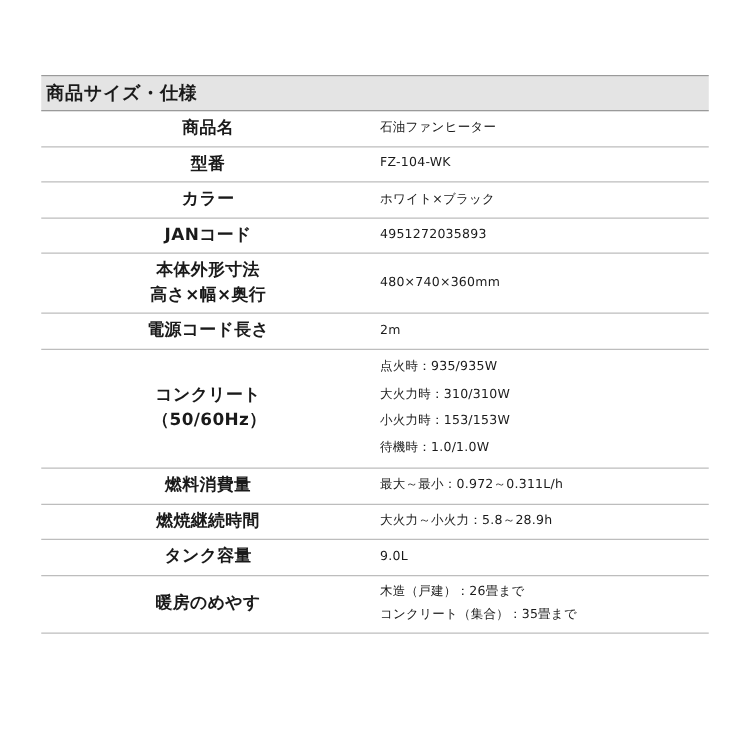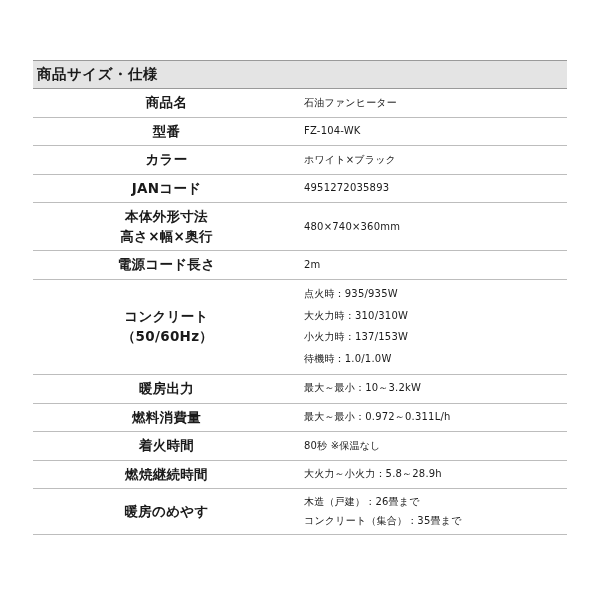--- a/index.html
+++ b/index.html
@@ -131,46 +131,42 @@
         </tr>
 
         <tr>
           <th class="th-cell th-multiline power-label">
             <span>コンクリート</span>
             <span>（50/60Hz）</span>
           </th>
           <td class="td-cell power-rows">
             <span>点火時：935/935W</span>
             <span>大火力時：310/310W</span>
-            <span>小火力時：137/153W</span>
+            <span>小火力時：153/153W</span>
             <span>待機時：1.0/1.0W</span>
           </td>
         </tr>
 
-        <tr>
-          <th class="th-cell">暖房出力</th>
-          <td class="td-cell">最大～最小：10～3.2kW</td>
-        </tr>
 
         <tr>
           <th class="th-cell">燃料消費量</th>
           <td class="td-cell">最大～最小：0.972～0.311L/h</td>
         </tr>
 
-        <tr>
-          <th class="th-cell">着火時間</th>
-          <td class="td-cell">80秒 ※保温なし</td>
-        </tr>
 
         <tr>
           <th class="th-cell">燃焼継続時間</th>
           <td class="td-cell">大火力～小火力：5.8～28.9h</td>
         </tr>
 
 
+        <tr>
+          <th class="th-cell">タンク容量</th>
+          <td class="td-cell">9.0L</td>
+        </tr>
 
         <tr>
           <th class="th-cell">暖房のめやす</th>
           <td class="td-cell guide-rows">
             <span>木造（戸建）：26畳まで</span>
             <span>コンクリート（集合）：35畳まで</span>
           </td>
         </tr>
       </tbody>
     </table>

